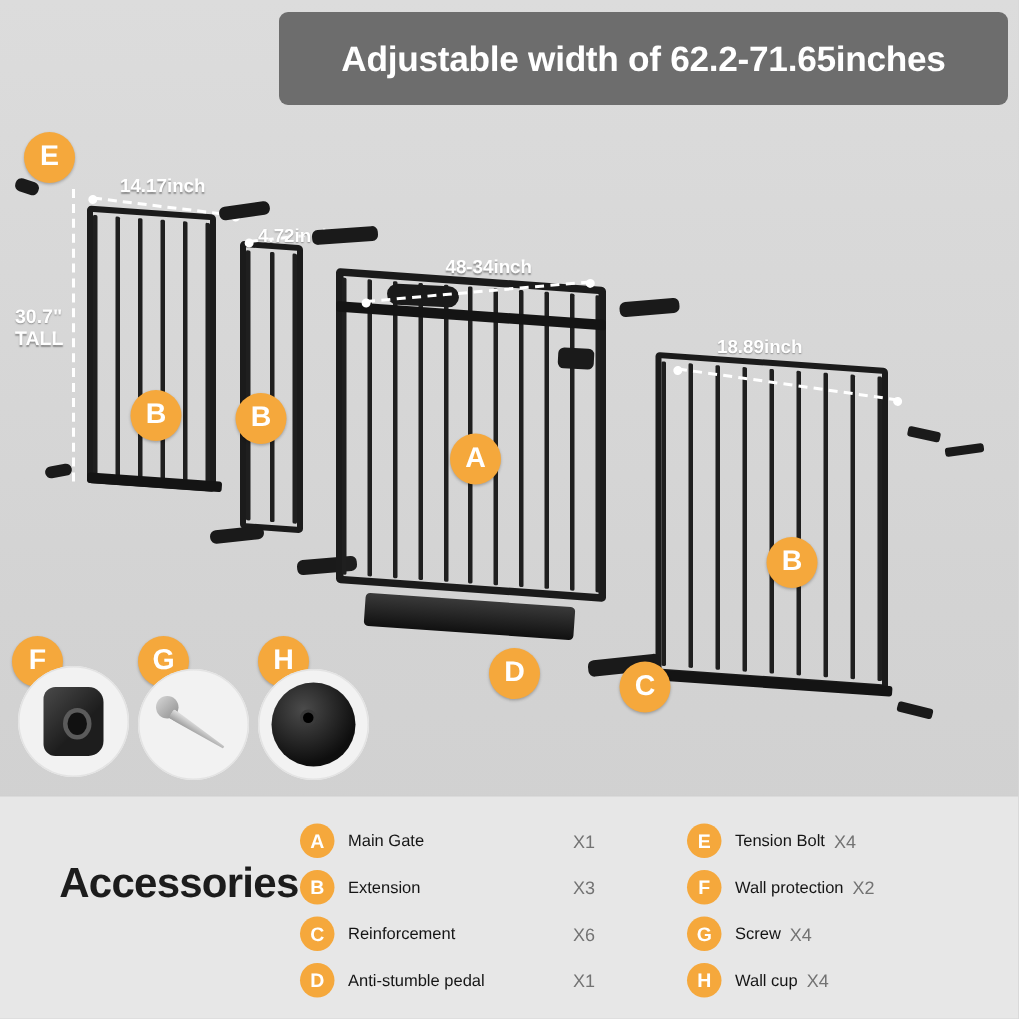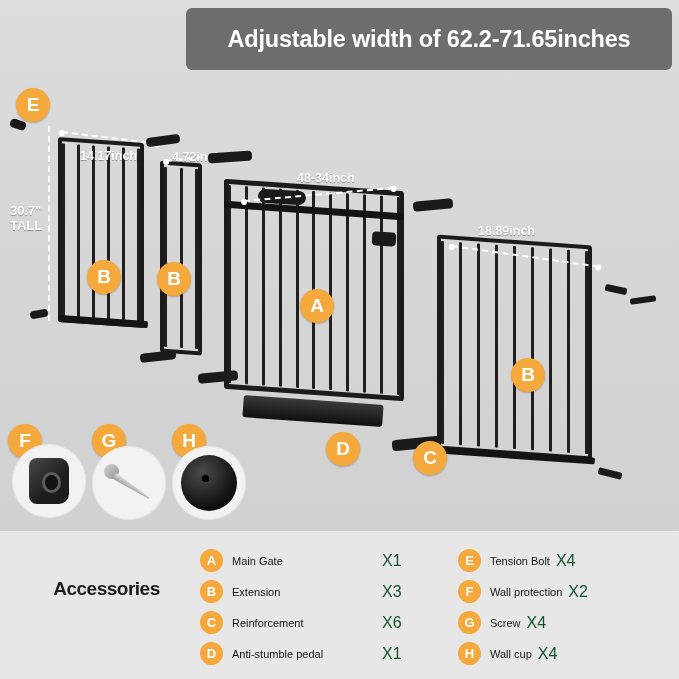--- a/index.html
+++ b/index.html
@@ -209,24 +209,24 @@
     height: 149px;
     background: #e7e7e7;
     border-top: 1px solid #d0d0d0;
   }
   .acc-title {
     position: absolute;
     left: 14px;
     top: 42px;
     width: 185px;
     color: #1c1c1c;
-    font-size: 19px;
+    font-size: 28px;
     font-weight: bold;
     line-height: 31px;
-    text-align: center;
+    text-align: right;
     letter-spacing: -0.5px;
   }
   .legend-col {
     position: absolute;
     top: 14px;
   }
   .legend-col.left { left: 200px; }
   .legend-col.right { left: 458px; }
   .legend-row {
     display: flex;
@@ -247,22 +247,22 @@
     margin-right: 9px;
     flex: 0 0 auto;
   }
   .legend-name {
     font-size: 11px;
     color: #151515;
     width: 150px;
   }
   .legend-col.right .legend-name { width: auto; }
   .legend-qty {
-    font-size: 16px;
-    color: #14532d;
+    font-size: 12px;
+    color: #737373;
   }
   .legend-col.right .legend-qty { margin-left: 6px; }
 </style>
 </head>
 <body>
 
 <div class="page">
 
   <div class="banner">
     <span class="banner-text">Adjustable width of 62.2-71.65inches</span>
@@ -285,21 +285,21 @@
         <i></i>
         <i></i>
         <i></i>
         <i></i>
         <i></i>
     </div>
   </div>
   <div class="rail" style="left:58px; top:318px; width:90px; transform:rotate(4deg);"></div>
   <div class="tag" style="left:87px; top:260px;">B</div>
   <div class="dim" style="left:62px; top:131px; width:96px; transform:rotate(7deg);"></div>
-  <div class="dim-label" style="left:80px; top:117px;margin-top:32px;">14.17inch</div>
+  <div class="dim-label" style="left:80px; top:117px;">14.17inch</div>
 
   <div class="panel" style="left:160px; top:162px; width:42px; height:192px; transform:skewY(4deg);">
     <div class="frame"></div>
     <div class="bars">
       <i></i>
         <i></i>
         <i></i>
     </div>
   </div>
   <div class="tag" style="left:157px; top:262px;">B</div>

